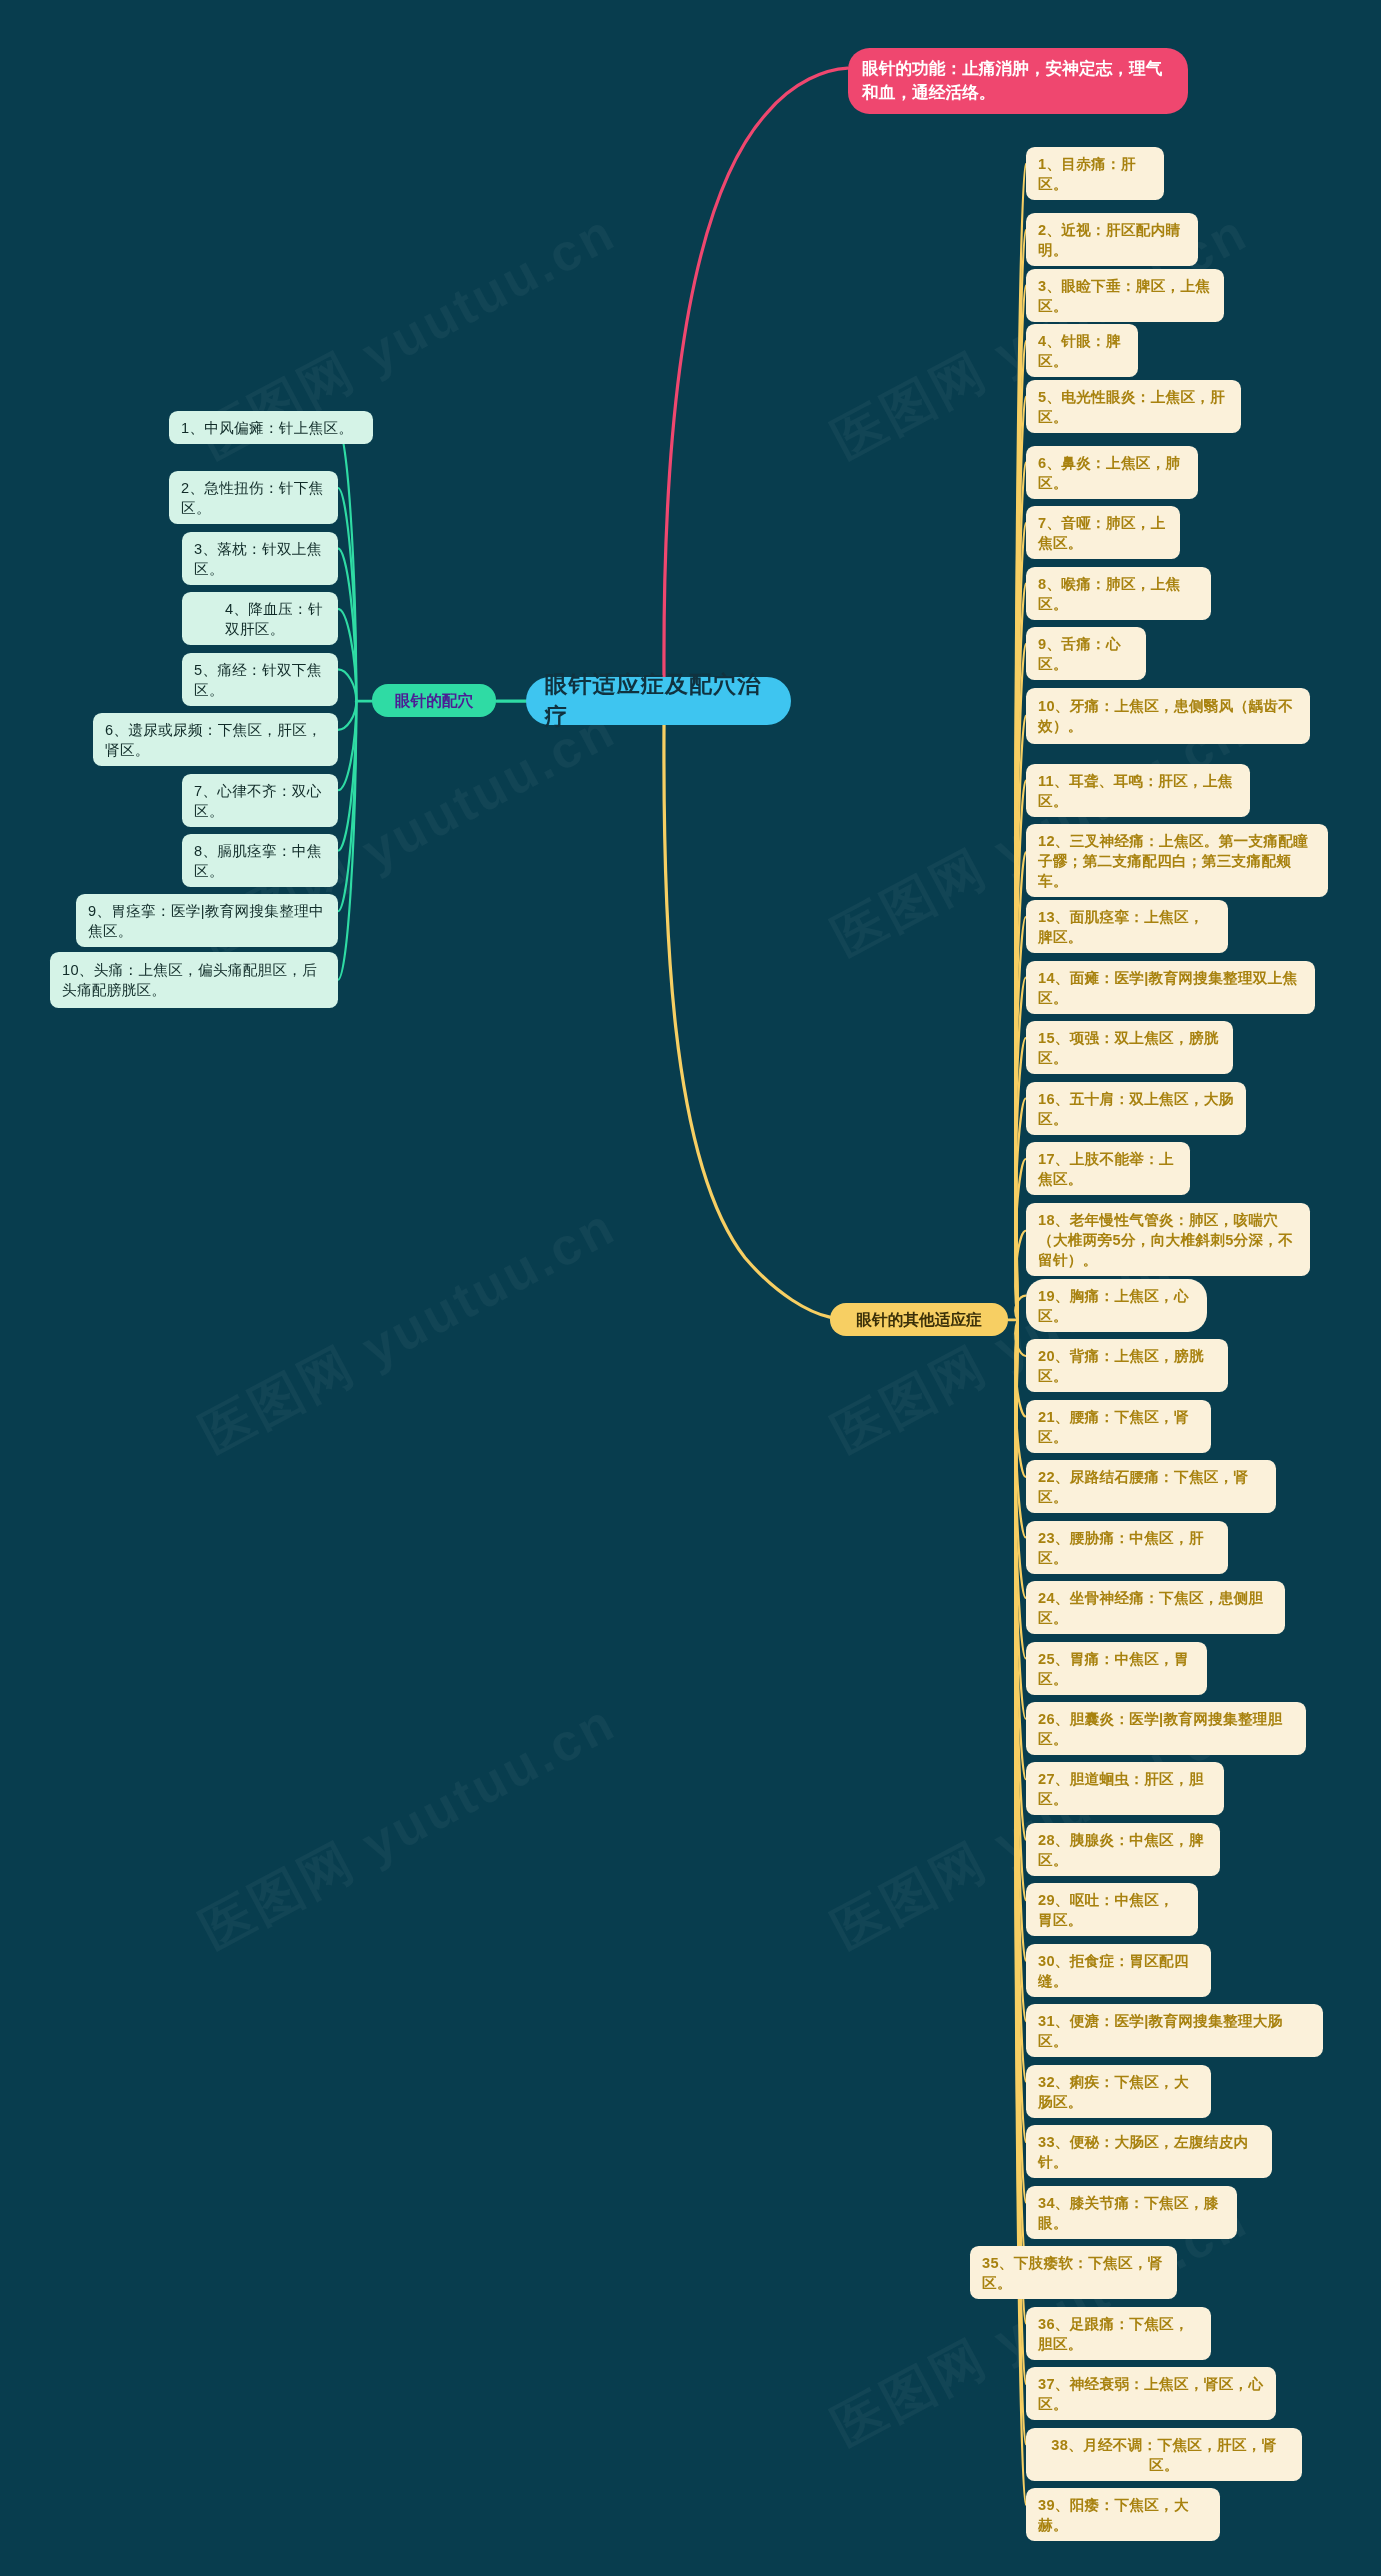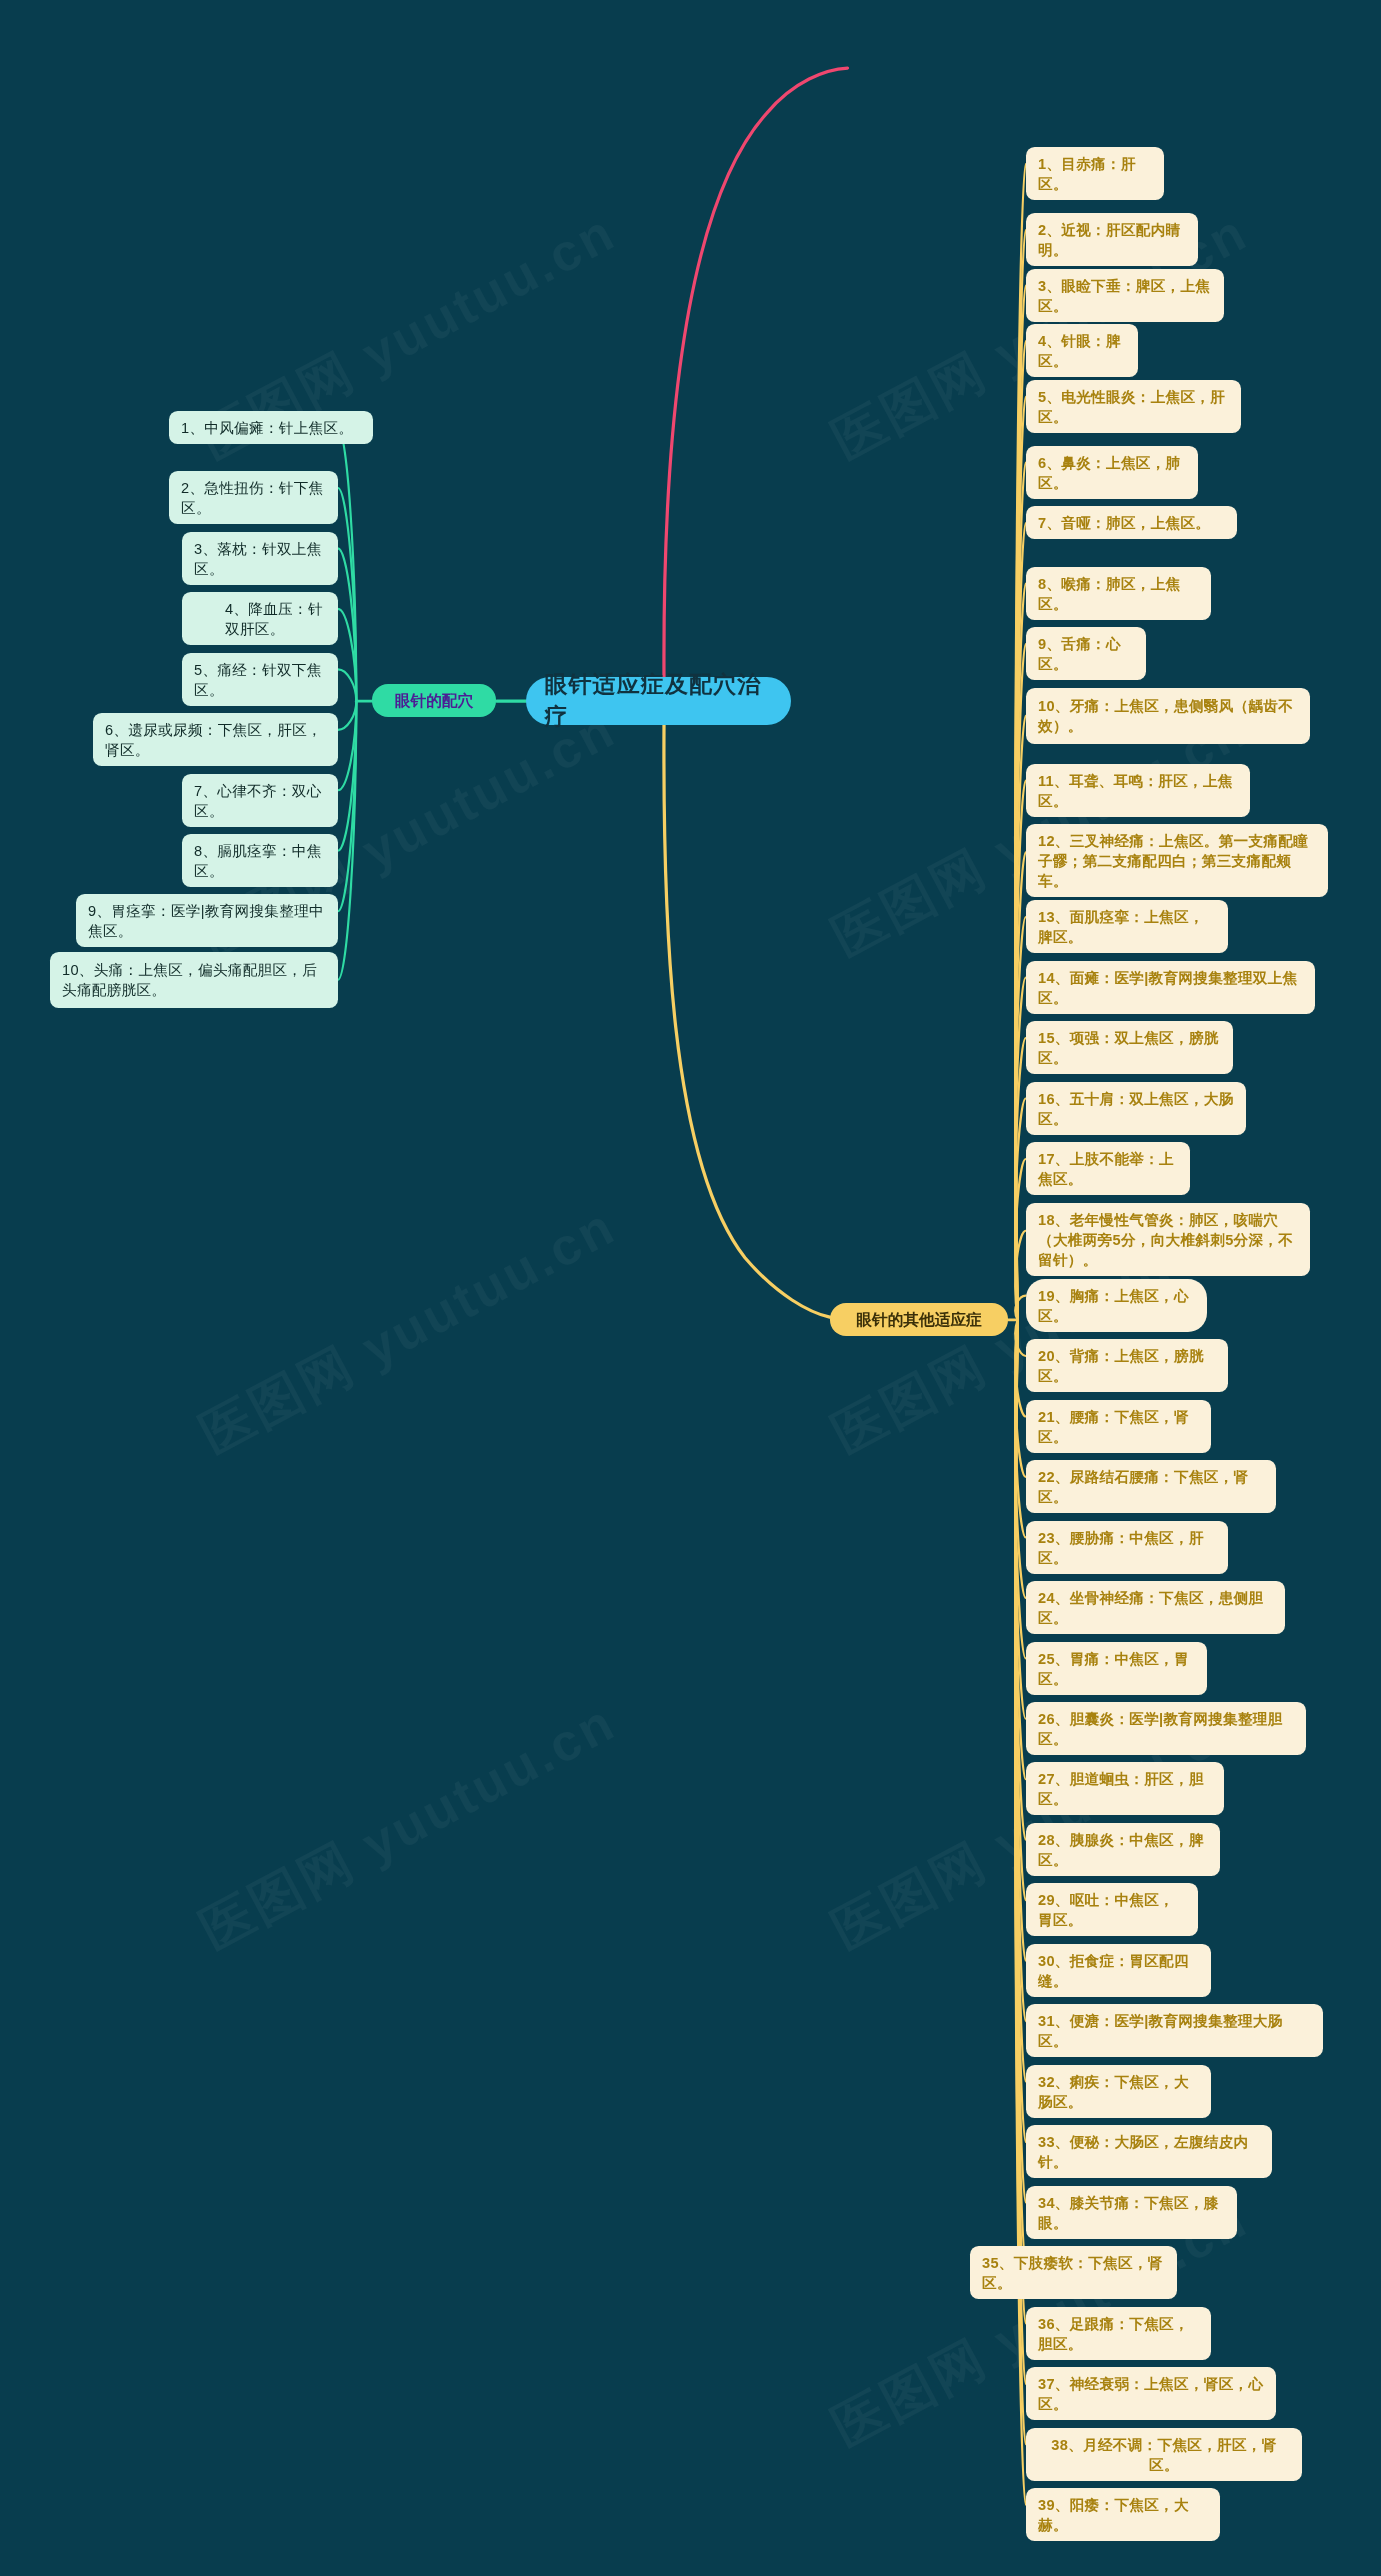--- a/index.html
+++ b/index.html
@@ -180,20 +180,23 @@
       <path d="M1885 2445 C1873 3150.5, 1888.5 3856, 1900 3856" stroke="#f7cf63" stroke-width="4" fill="none" stroke-linecap="round"></path>
       <path d="M1885 2445 C1873 3206.5, 1888.5 3968, 1900 3968" stroke="#f7cf63" stroke-width="4" fill="none" stroke-linecap="round"></path>
       <path d="M1885 2445 C1873 3262.5, 1888.5 4080, 1900 4080" stroke="#f7cf63" stroke-width="4" fill="none" stroke-linecap="round"></path>
       <path d="M1885 2445 C1873 3318.5, 1888.5 4192, 1900 4192" stroke="#f7cf63" stroke-width="4" fill="none" stroke-linecap="round"></path>
       <path d="M1885 2445 C1873 3374.5, 1888.5 4304, 1900 4304" stroke="#f7cf63" stroke-width="4" fill="none" stroke-linecap="round"></path>
       <path d="M1885 2445 C1873 3430.5, 1888.5 4416, 1900 4416" stroke="#f7cf63" stroke-width="4" fill="none" stroke-linecap="round"></path>
       <path d="M1885 2445 C1873 3486.5, 1888.5 4528, 1900 4528" stroke="#f7cf63" stroke-width="4" fill="none" stroke-linecap="round"></path>
       <path d="M1885 2445 C1873 3542.5, 1888.5 4640, 1900 4640" stroke="#f7cf63" stroke-width="4" fill="none" stroke-linecap="round"></path>
     </svg>
 
+  <div class="node pink" style="left:848px; top:48px; width:340px;">
+    <span>眼针的功能：止痛消肿，安神定志，理气和血，通经活络。</span>
+  </div>
 
   <div class="node root" style="left:526px; top:677px; width:265px; height:48px;">
     <span>眼针适应症及配穴治疗</span>
   </div>
 
   <div class="node greenhead" style="left:372px; top:684px; width:124px; height:33px;">
     <span>眼针的配穴</span>
   </div>
 
   <div class="node yellowhead" style="left:830px; top:1303px; width:178px; height:33px;">
@@ -212,21 +215,21 @@
       <div class="node leaf-green" style="left: 76px; top: 894px; width: 262px; min-height: 33px;"><span>9、胃痉挛：医学|教育网搜集整理中焦区。</span></div>
       <div class="node leaf-green" style="left: 50px; top: 952px; width: 288px; min-height: 56px;"><span>10、头痛：上焦区，偏头痛配胆区，后头痛配膀胱区。</span></div>
     </div>
   <div id="yellow-leaves">
       <div class="node leaf-yellow" style="left: 1026px; top: 147px; width: 138px; min-height: 33px;"><span>1、目赤痛：肝区。</span></div>
       <div class="node leaf-yellow" style="left: 1026px; top: 213px; width: 172px; min-height: 33px;"><span>2、近视：肝区配内睛明。</span></div>
       <div class="node leaf-yellow" style="left: 1026px; top: 269px; width: 198px; min-height: 33px;"><span>3、眼睑下垂：脾区，上焦区。</span></div>
       <div class="node leaf-yellow" style="left: 1026px; top: 324px; width: 112px; min-height: 33px;"><span>4、针眼：脾区。</span></div>
       <div class="node leaf-yellow" style="left: 1026px; top: 380px; width: 215px; min-height: 33px;"><span>5、电光性眼炎：上焦区，肝区。</span></div>
       <div class="node leaf-yellow" style="left: 1026px; top: 446px; width: 172px; min-height: 33px;"><span>6、鼻炎：上焦区，肺区。</span></div>
-      <div class="node leaf-yellow" style="left: 1026px; top: 506px; width: 211px; min-height: 33px;"><span>7、音哑：肺区，上焦区。</span></div>
+      <div class="node leaf-yellow" style="left: 1026px; top: 506px; width: 154px; min-height: 33px;"><span>7、音哑：肺区，上焦区。</span></div>
       <div class="node leaf-yellow" style="left: 1026px; top: 567px; width: 185px; min-height: 33px;"><span>8、喉痛：肺区，上焦区。</span></div>
       <div class="node leaf-yellow" style="left: 1026px; top: 627px; width: 120px; min-height: 33px;"><span>9、舌痛：心区。</span></div>
       <div class="node leaf-yellow" style="left: 1026px; top: 688px; width: 284px; min-height: 56px;"><span>10、牙痛：上焦区，患侧翳风（龋齿不效）。</span></div>
       <div class="node leaf-yellow" style="left: 1026px; top: 764px; width: 224px; min-height: 33px;"><span>11、耳聋、耳鸣：肝区，上焦区。</span></div>
       <div class="node leaf-yellow" style="left: 1026px; top: 824px; width: 302px; min-height: 56px;"><span>12、三叉神经痛：上焦区。第一支痛配瞳子髎；第二支痛配四白；第三支痛配颊车。</span></div>
       <div class="node leaf-yellow" style="left: 1026px; top: 900px; width: 202px; min-height: 33px;"><span>13、面肌痉挛：上焦区，脾区。</span></div>
       <div class="node leaf-yellow" style="left: 1026px; top: 961px; width: 289px; min-height: 33px;"><span>14、面瘫：医学|教育网搜集整理双上焦区。</span></div>
       <div class="node leaf-yellow" style="left: 1026px; top: 1021px; width: 207px; min-height: 33px;"><span>15、项强：双上焦区，膀胱区。</span></div>
       <div class="node leaf-yellow" style="left: 1026px; top: 1082px; width: 220px; min-height: 33px;"><span>16、五十肩：双上焦区，大肠区。</span></div>
       <div class="node leaf-yellow" style="left: 1026px; top: 1142px; width: 164px; min-height: 33px;"><span>17、上肢不能举：上焦区。</span></div>

